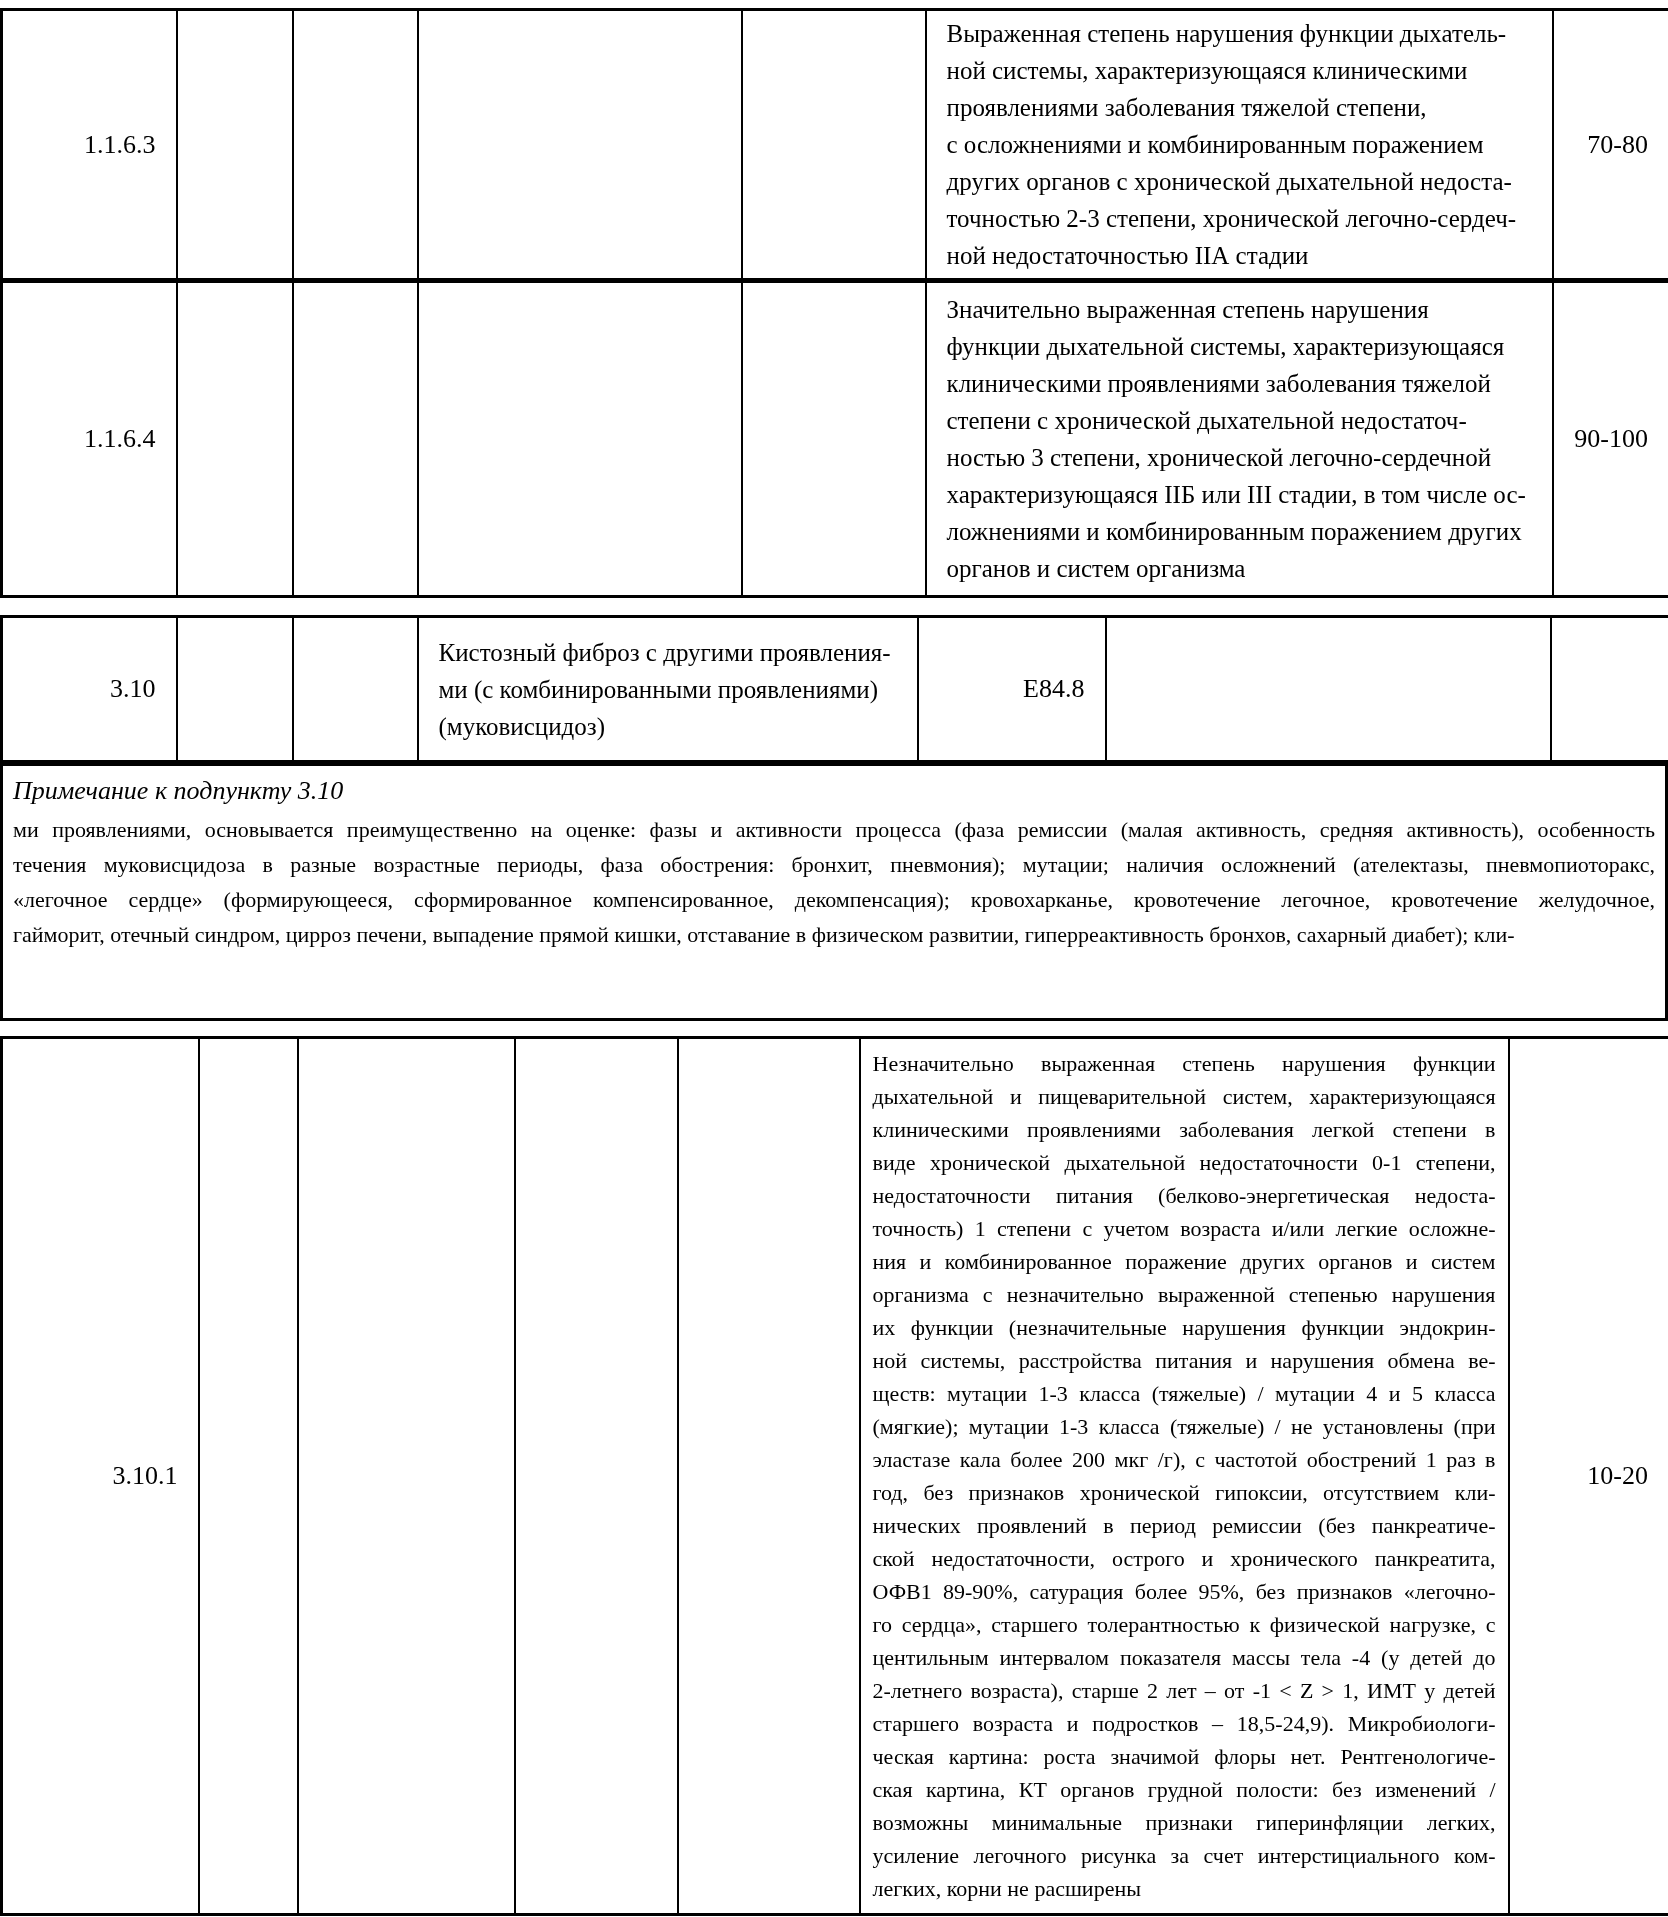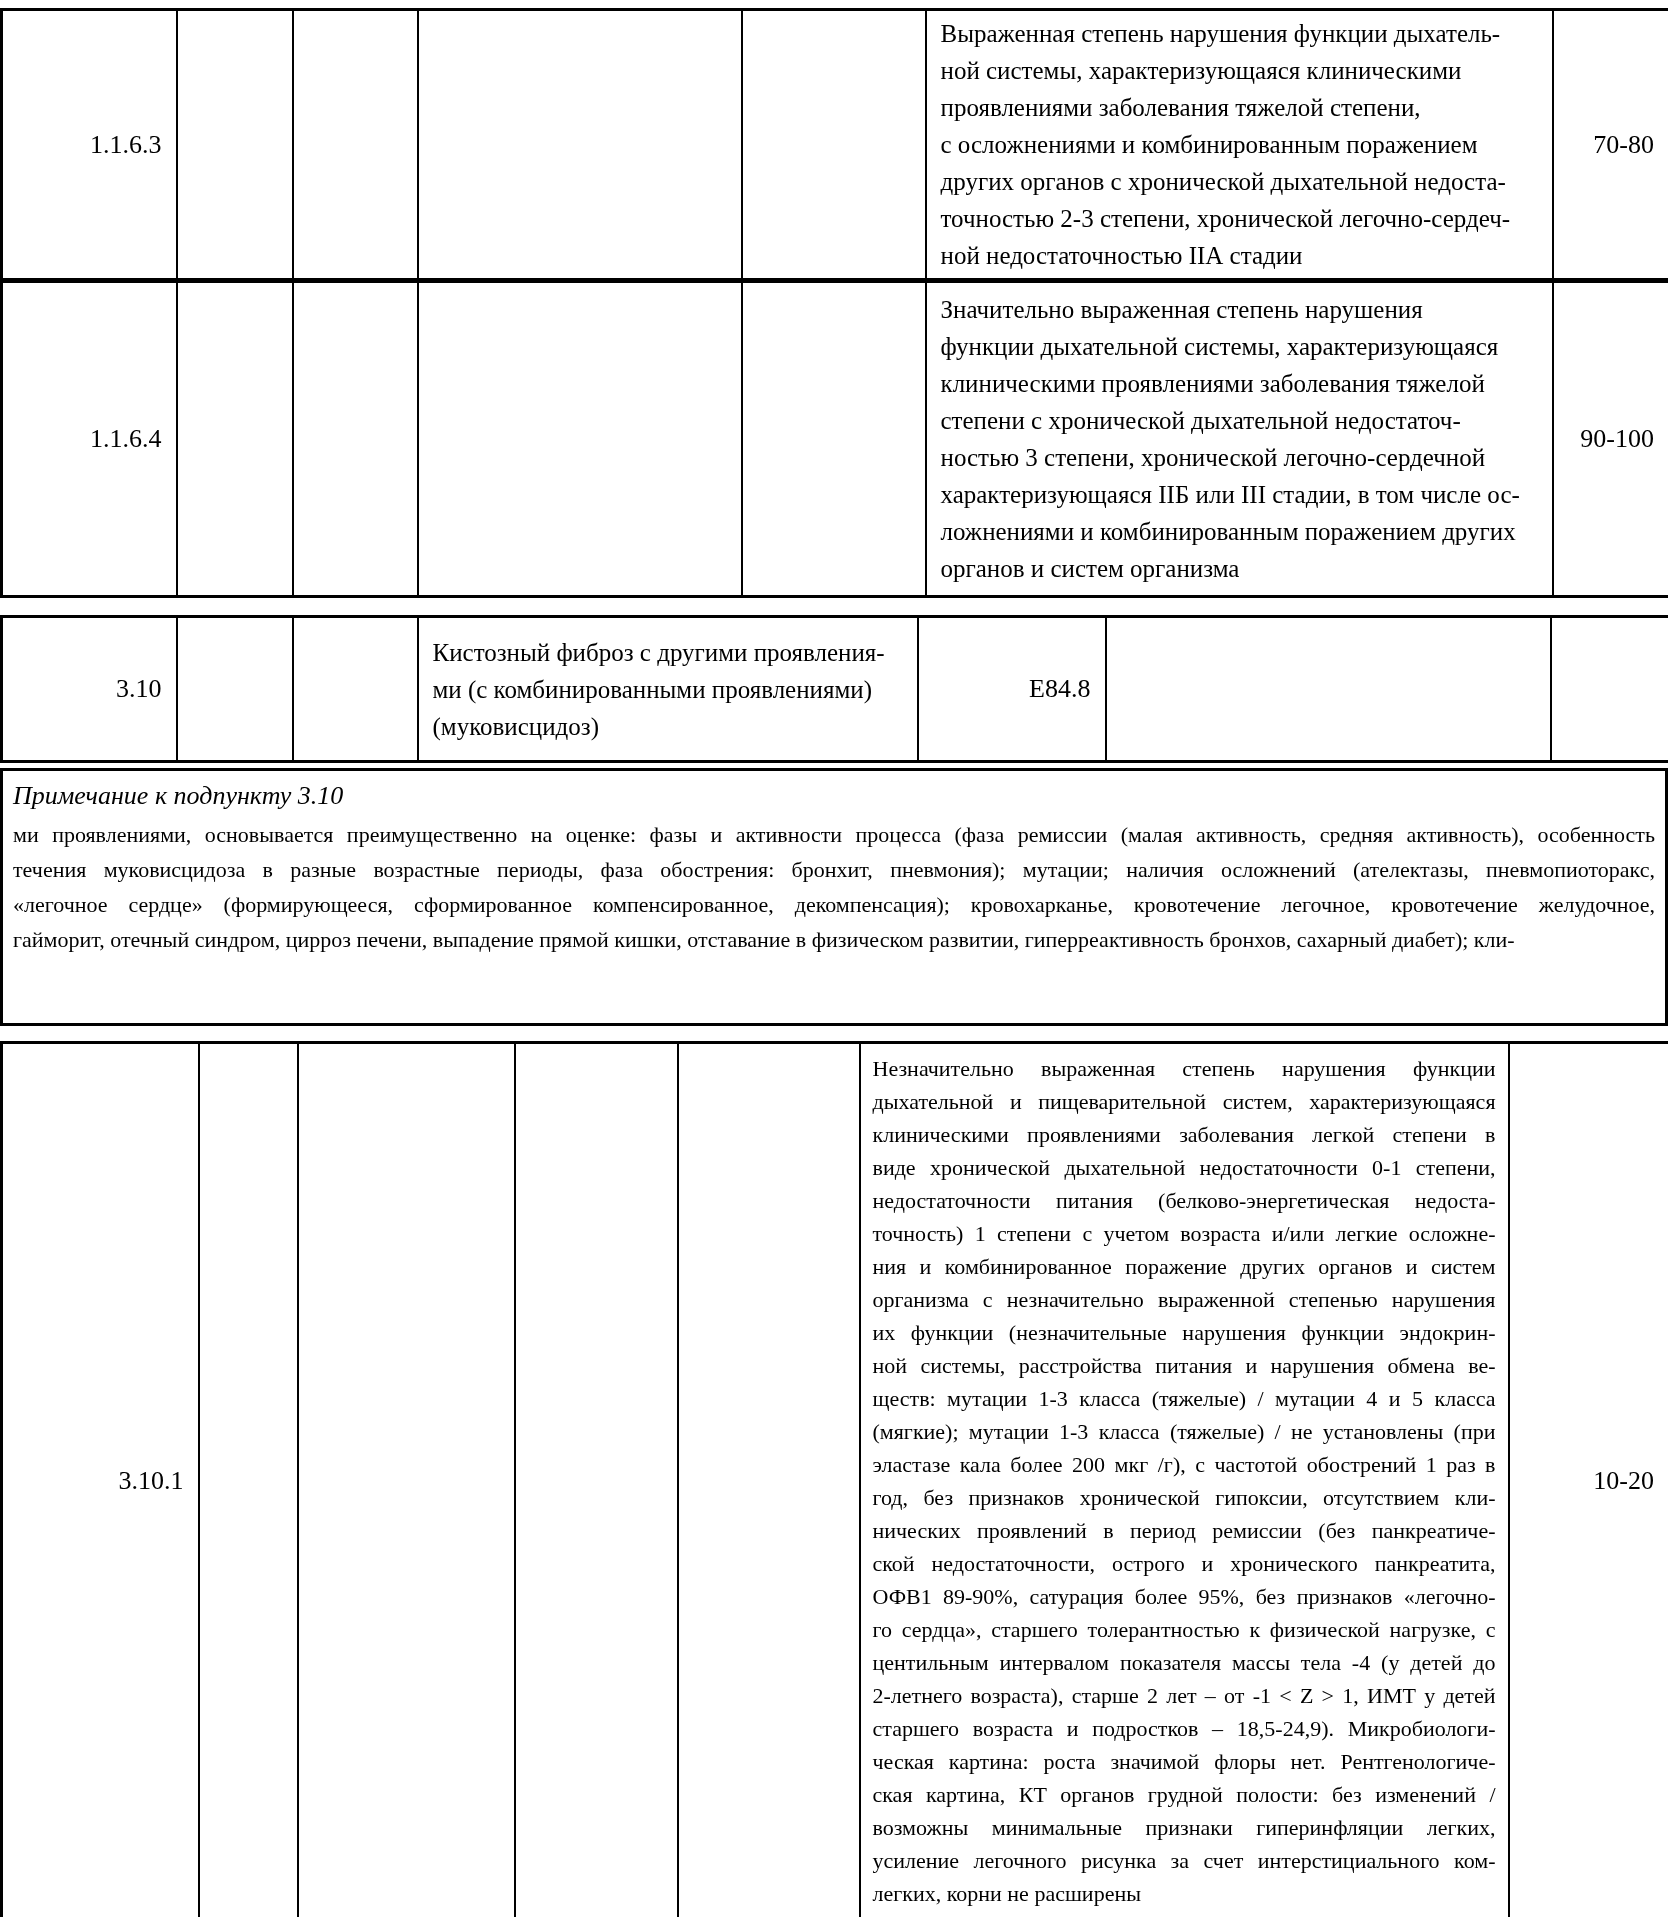--- a/index.html
+++ b/index.html
@@ -13,21 +13,21 @@
 
   table.grid {
     border-collapse: collapse;
     table-layout: fixed;
     width: 1668px;
     border: 3px solid #000;
   }
   .grid td {
     border: 2px solid #000;
     vertical-align: middle;
-    padding: 4px 14px;
+    padding: 4px 20px;
     overflow: hidden;
   }
 
   
   .t1 tr.r1 { height: 264px; }
   .t1 tr.r2 { height: 316px; }
   .t1 tr.r2 td { border-top: 5px solid #000; }
 
   .t2 { margin-top: 17px; }
   .t2 tr { height: 145px; }
@@ -40,21 +40,20 @@
   .pct, .icd { text-align: right; font-size: 26px; }
 
   .desc { font-size: 25px; line-height: 37px; text-align: left; }
   .t3 .desc { font-size: 22px; line-height: 33px; padding: 6px 12px; }
 
   .tl { white-space: nowrap; }
   .just .tl { white-space: normal; text-align: justify; text-align-last: justify; }
   .just .tl:last-child { text-align-last: left; }
 
   .note {
-    margin-top: 5px;
     border: 3px solid #000;
     height: 258px;
     padding: 4px 10px;
     overflow: hidden;
   }
   .note-title { font-style: italic; font-size: 26px; line-height: 42px; }
   .note-body { font-size: 22px; line-height: 35px; }
   .note-body .tl { white-space: normal; }
 </style>
 </head>

